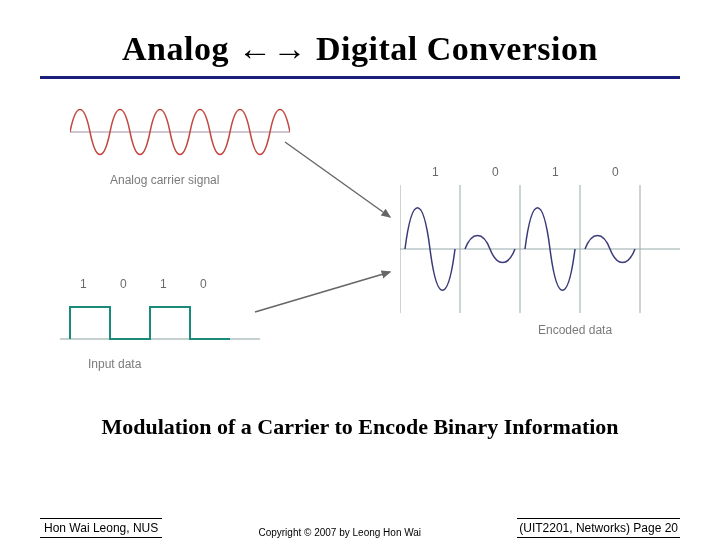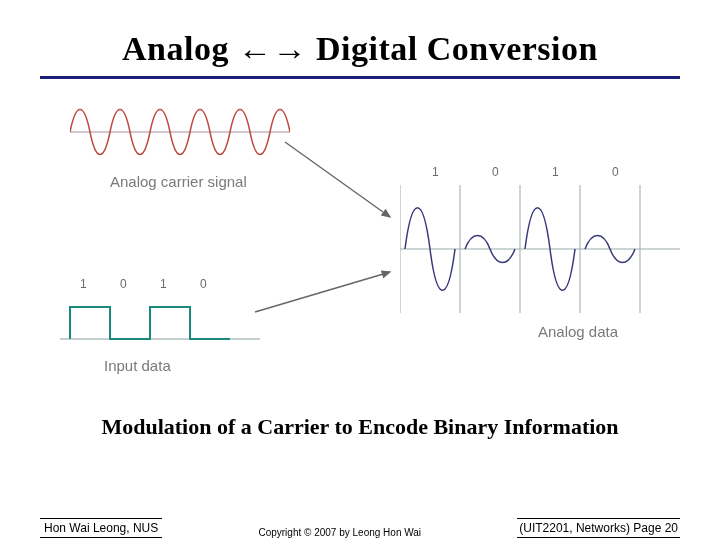--- a/index.html
+++ b/index.html
@@ -2,21 +2,21 @@
 <html><head>
 <meta charset="utf-8">
 <style>
   * { box-sizing: border-box; margin: 0; padding: 0; }
   html, body { width: 720px; height: 540px; font-family: "Times New Roman", Times, serif; background: #fff; color: #000; overflow: hidden; }
   .slide { width: 720px; height: 540px; position: relative; padding: 18px 40px 0 40px; margin-top: 12px; }
   .title-block { text-align: center; }
   .title { font-size: 34px; font-weight: bold; letter-spacing: 0.5px; }
   .title-rule { border: none; border-top: 3px solid #1b1f7a; margin-top: 8px; }
   .dia-area { position: relative; width: 640px; height: 320px; margin: 8px auto 0 auto; }
-  .panel-label { font-family: Arial, Helvetica, sans-serif; font-size: 15px; color: #7a7a7a; position: absolute; }
+  .panel-label { font-family: Arial, Helvetica, sans-serif; font-size: 12px; color: #7a7a7a; position: absolute; }
   .bit-label { font-family: Arial, Helvetica, sans-serif; font-size: 12px; color: #6a6a6a; position: absolute; }
   .caption-block { text-align: center; margin-top: 6px; }
   .caption { font-size: 22px; font-weight: bold; line-height: 1.25; }
   .footer { position: absolute; left: 40px; right: 40px; bottom: 14px; display: flex; align-items: flex-end; justify-content: space-between; font-family: Arial, Helvetica, sans-serif; font-size: 12px; gap: 44px; }
   .footer-left { text-align: left; }
   .footer-left .name { border-top: 1px solid #000; border-bottom: 1px solid #000; padding: 2px 4px; display: inline-block; }
   .footer-center { flex: 1; text-align: center; font-size: 10px; }
   .footer-right { white-space: nowrap; }
   .footer-right .pgline { border-top: 1px solid #000; border-bottom: 1px solid #000; padding: 2px 2px; display: inline-block; text-align: center; }
   svg { display: block; }
@@ -50,21 +50,21 @@
     <div class="panel-label" style="left:70px; top:86px;">Analog carrier signal</div>
 
     <div class="bit-label" style="left:40px; top:190px;">1</div>
     <div class="bit-label" style="left:80px; top:190px;">0</div>
     <div class="bit-label" style="left:120px; top:190px;">1</div>
     <div class="bit-label" style="left:160px; top:190px;">0</div>
     <svg width="200" height="60" style="position:absolute; left:20px; top:206px;">
       <line x1="0" y1="46" x2="200" y2="46" stroke="#8aa0a0" stroke-width="1"></line>
       <polyline points="10,46 10,14 50,14 50,46 90,46 90,14 130,14 130,46 170,46" fill="none" stroke="#1a8a7a" stroke-width="2"></polyline>
     </svg>
-    <div class="panel-label" style="left:64px; top:270px;">Input data</div>
+    <div class="panel-label" style="left:48px; top:270px;">Input data</div>
 
     <svg width="640" height="320" style="position:absolute; left:0; top:0; pointer-events:none;">
       <defs>
         <marker id="ah" markerWidth="8" markerHeight="8" refX="6" refY="3" orient="auto">
           <path d="M0,0 L7,3 L0,6 Z" fill="#666"></path>
         </marker>
       </defs>
       <line x1="245" y1="55" x2="350" y2="130" stroke="#666" stroke-width="1.4" marker-end="url(#ah)"></line>
       <line x1="215" y1="225" x2="350" y2="185" stroke="#666" stroke-width="1.4" marker-end="url(#ah)"></line>
     </svg>
@@ -82,21 +82,21 @@
 
       <path d="M65 70 C72 52,83 52,90 70 C97 88,108 88,115 70" fill="none" stroke="#3a3a7a" stroke-width="1.5"></path>
       <line x1="120" y1="6" x2="120" y2="134" stroke="#9aa" stroke-width="1"></line>
 
       <path d="M125 70 C132 15,143 15,150 70 C157 125,168 125,175 70" fill="none" stroke="#3a3a7a" stroke-width="1.5"></path>
       <line x1="180" y1="6" x2="180" y2="134" stroke="#9aa" stroke-width="1"></line>
 
       <path d="M185 70 C192 52,203 52,210 70 C217 88,228 88,235 70" fill="none" stroke="#3a3a7a" stroke-width="1.5"></path>
       <line x1="240" y1="6" x2="240" y2="134" stroke="#9aa" stroke-width="1"></line>
     </svg>
-    <div class="panel-label" style="left:498px; top:236px;">Analog data</div>
+    <div class="panel-label" style="left:498px; top:236px;">Encoded data</div>
 
   </div>
 
   <div class="caption-block">
     <div class="caption">Modulation of a Carrier to Encode Binary Information</div>
   </div>
 
   <div class="footer">
     <div class="footer-left">
       <span class="name">Hon Wai Leong, NUS</span>

